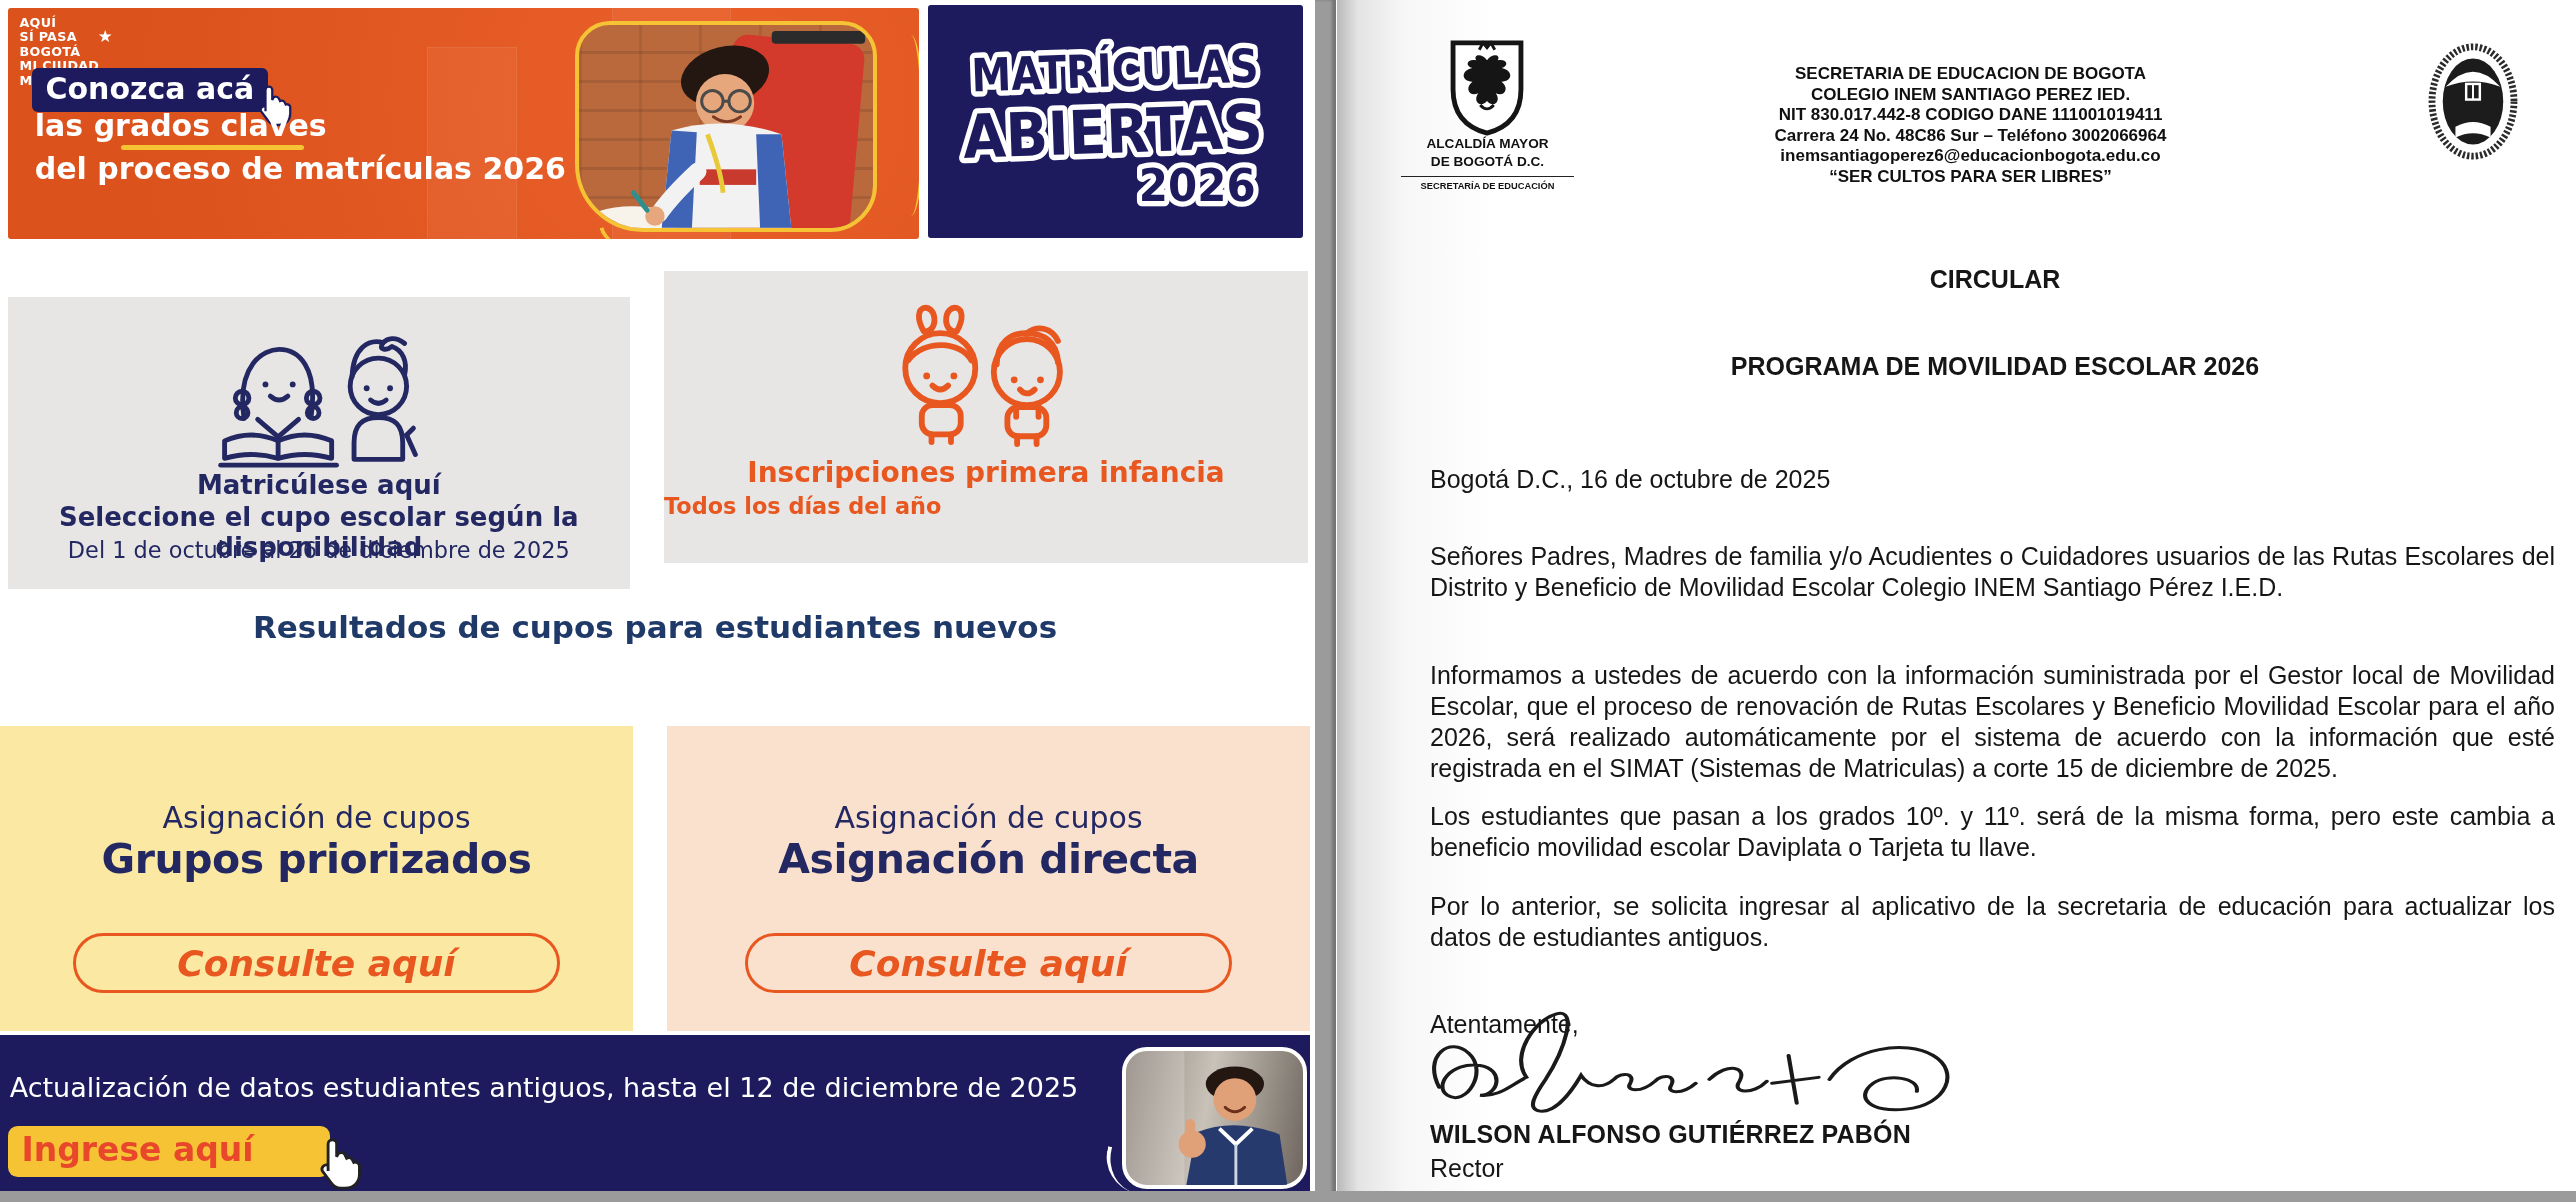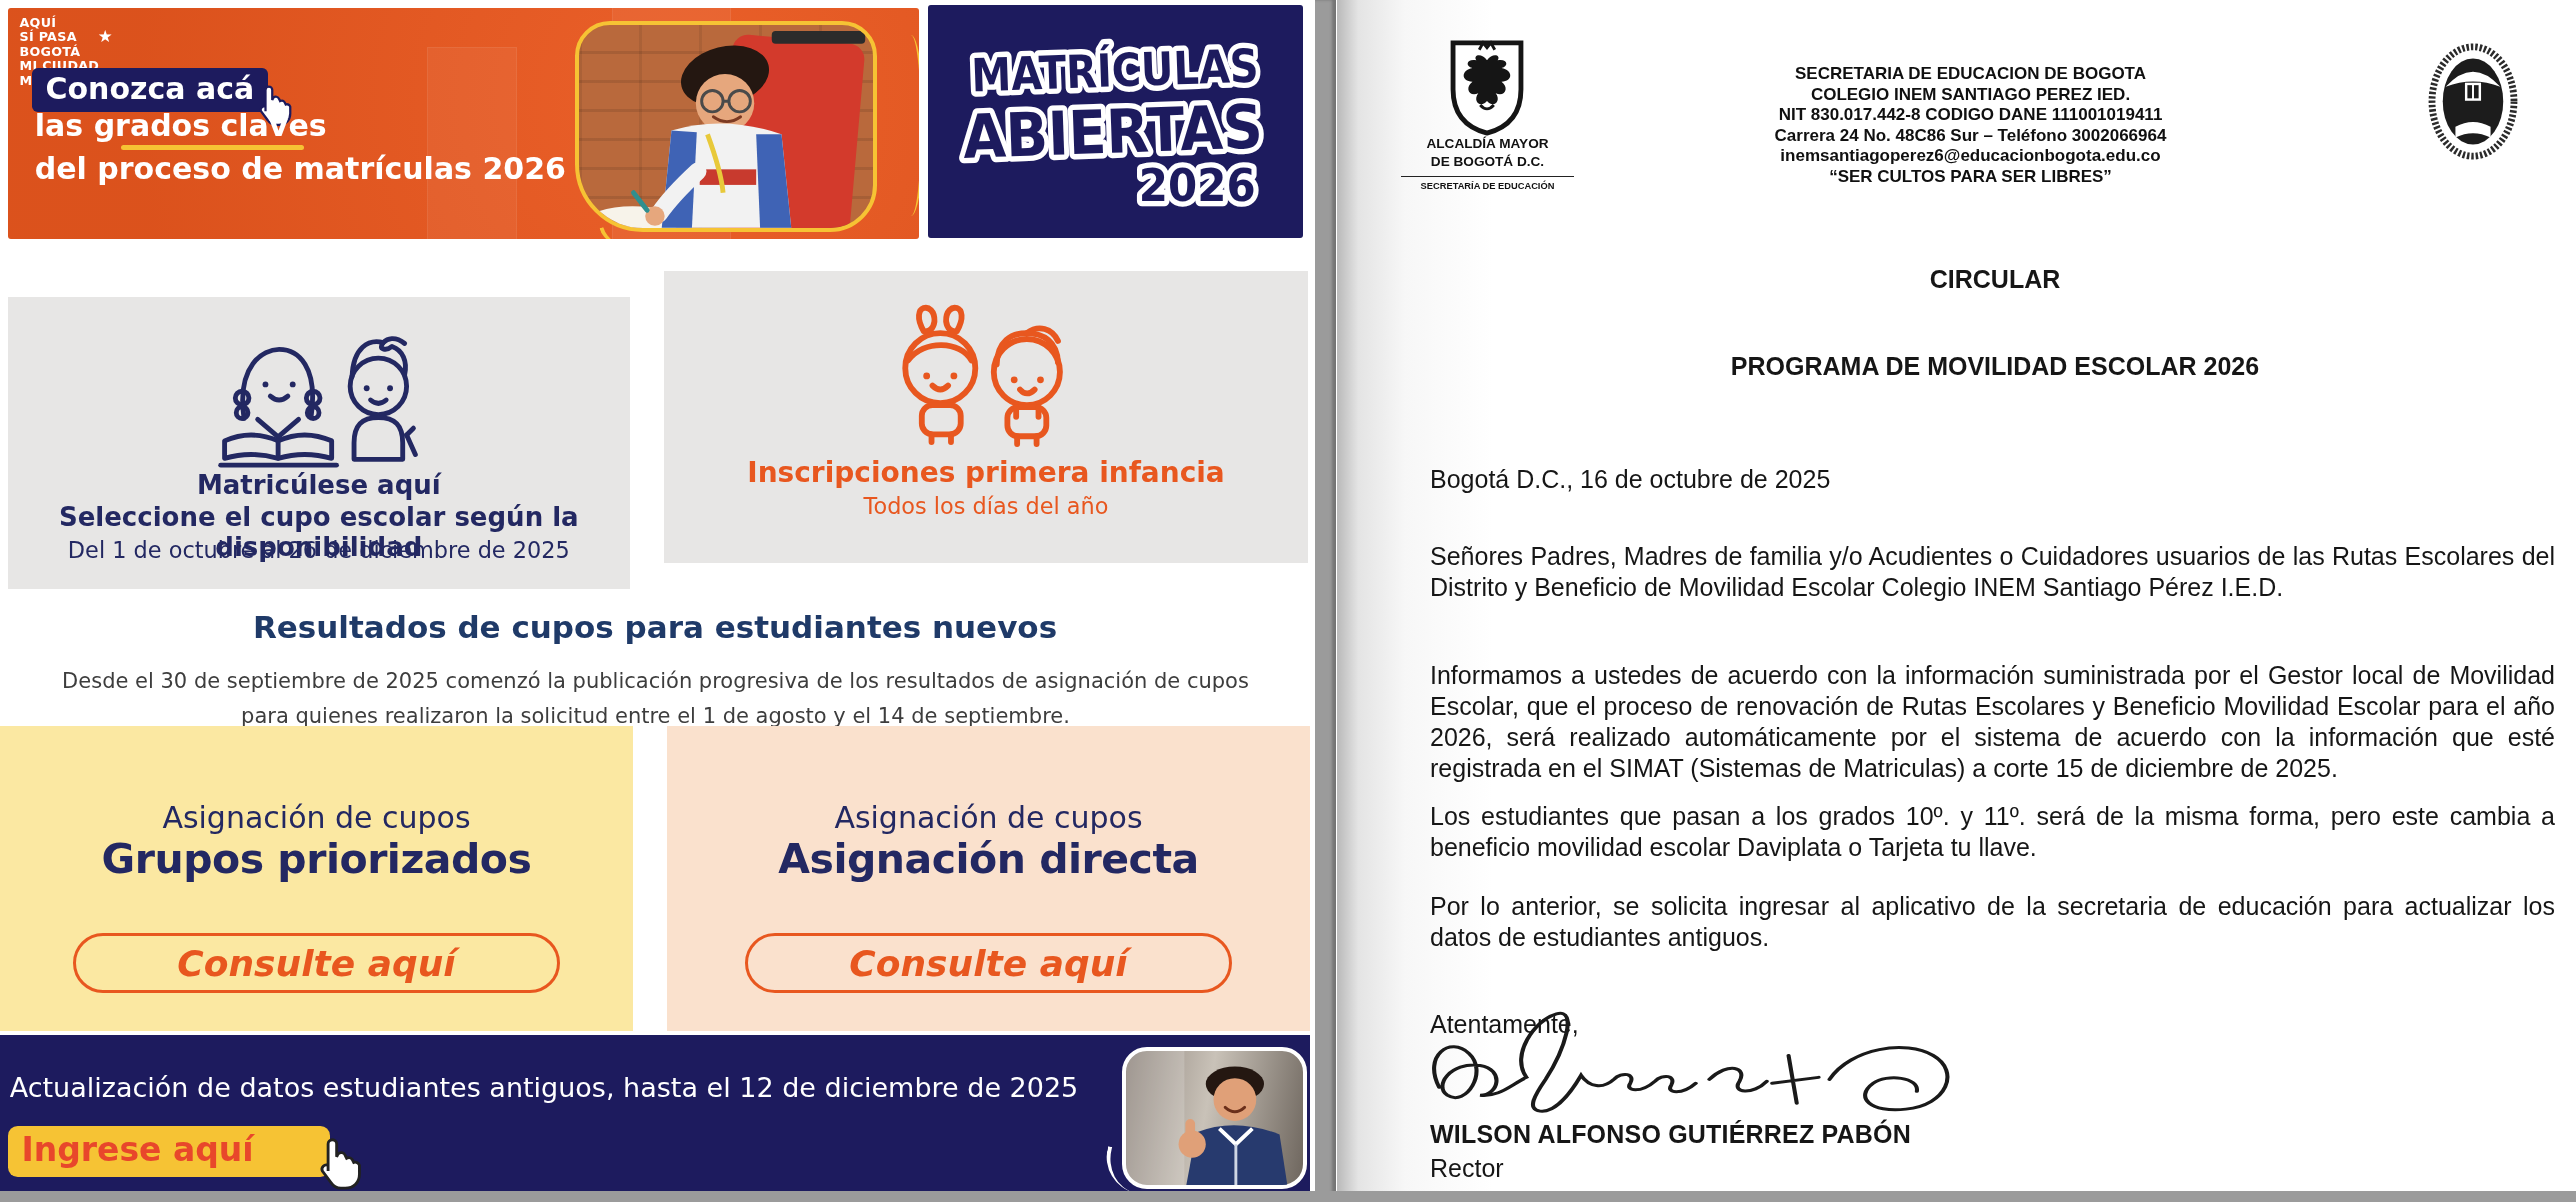--- a/index.html
+++ b/index.html
@@ -38,21 +38,21 @@
 
   
   .gray-card{top:271px;height:292px;background:#E7E6E5;}
   #card-mat{left:7.8px;width:622px;margin-top:26px;}
   #card-inf{left:664px;width:644px;}
   .card-icon{left:0;right:0;text-align:center;}
   #mat-title{left:0;right:0;top:173px;text-align:center;color:#232862;font-size:26px;font-weight:bold;}
   #mat-sub{left:0;right:0;top:205px;text-align:center;color:#232862;font-size:26px;font-weight:bold;}
   #mat-dates{left:0;right:0;top:240px;text-align:center;color:#232862;font-size:22.4px;}
   #inf-title{left:0;right:0;top:185px;text-align:center;color:#E8571F;font-size:28px;font-weight:bold;}
-  #inf-l1{left:0;right:0;top:222px;text-align:center;color:#E8571F;font-size:22.4px;}
+  #inf-l1{left:0;right:0;top:222px;color:#E8571F;font-size:22.4px;font-weight:bold;}
   #inf-l2{left:0;right:0;top:248px;text-align:center;color:#E8571F;font-size:22.4px;}
 
   
   #res-head{left:0;top:609px;width:1310px;text-align:center;color:#1F3A68;font-size:31px;font-weight:bold;}
   #res-body{left:44px;top:664px;width:1223px;text-align:center;color:#3d3d3d;font-size:21px;line-height:35px;}
 
   
   #card-yellow{left:0;top:726px;width:633px;height:305px;background:#FBE8A2;}
   #card-peach{left:667px;top:726px;width:643px;height:305px;background:#FAE1CD;}
   .asg-super{left:0;right:0;top:74px;text-align:center;color:#232862;font-size:30px;font-weight:500;}
@@ -218,21 +218,20 @@
             <path d="M164,114 v10"></path>
           <path d="M142,144 v8"></path>
             <path d="M162,144 v8"></path>
         </svg>
       </div>
       <div id="inf-title" class="abs">Inscripciones primera infancia</div>
       <div id="inf-l1" class="abs">Todos los días del año</div>
     </div>
 
     <div id="res-head" class="abs">Resultados de cupos para estudiantes nuevos</div>
-    <div id="res-body" class="abs">Desde el 30 de septiembre de 2025 comenzó la publicación progresiva de los resultados de asignación de cupos para quienes realizaron la solicitud entre el 1 de agosto y el 14 de septiembre.</div>
 
     <div id="card-yellow" class="abs">
       <div class="abs asg-super">Asignación de cupos</div>
       <div class="abs asg-title">Grupos priorizados</div>
       <button id="consulte-1" class="abs consulte">Consulte aquí</button>
     </div>
     <div id="card-peach" class="abs">
       <div class="abs asg-super">Asignación de cupos</div>
       <div class="abs asg-title">Asignación directa</div>
       <button id="consulte-2" class="abs consulte">Consulte aquí</button>

